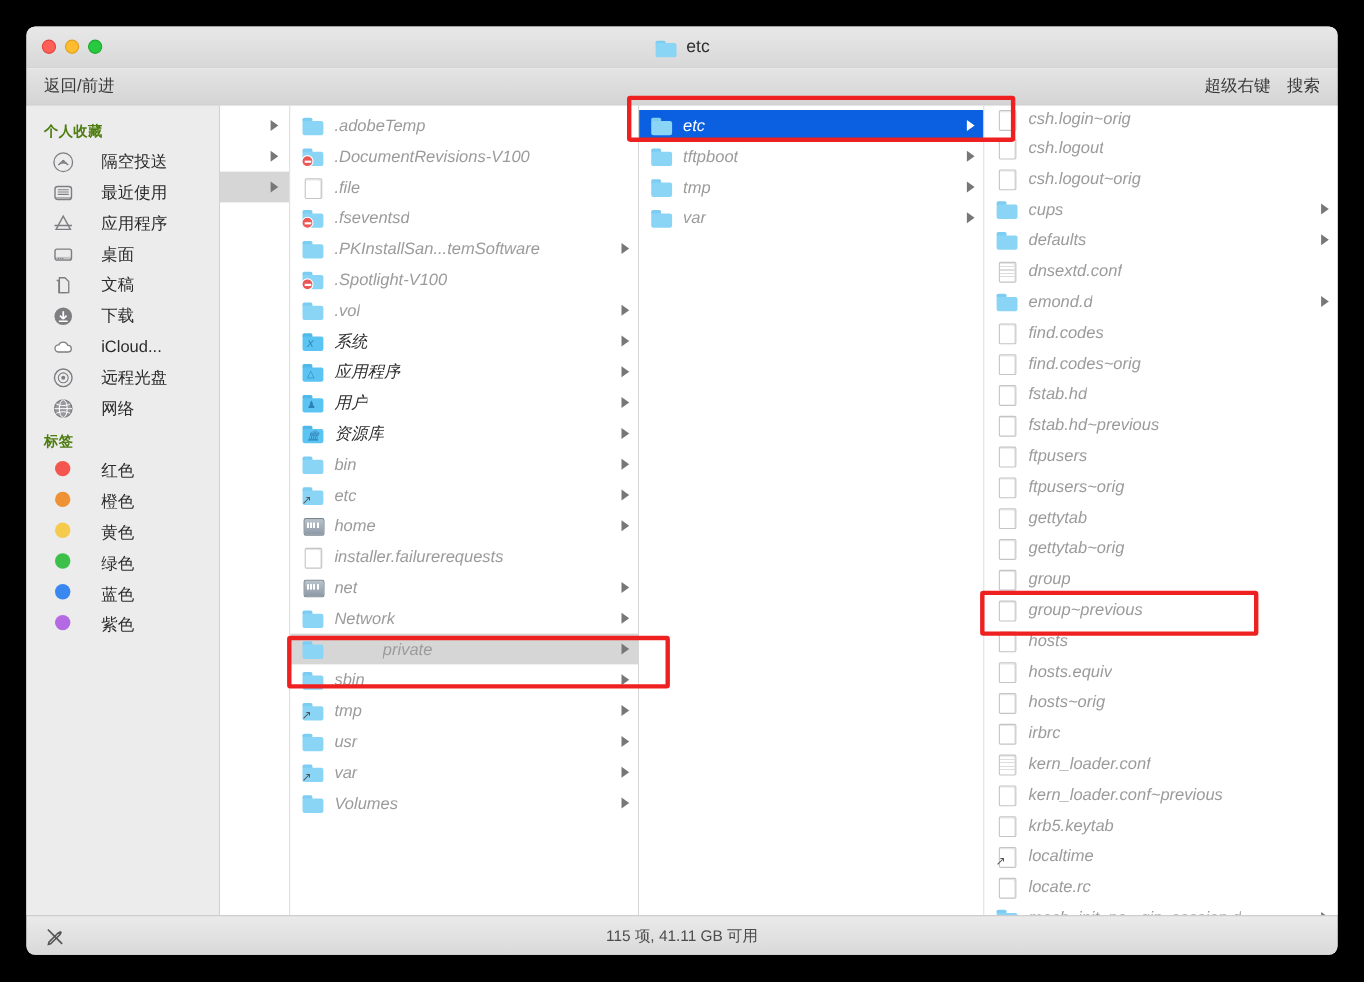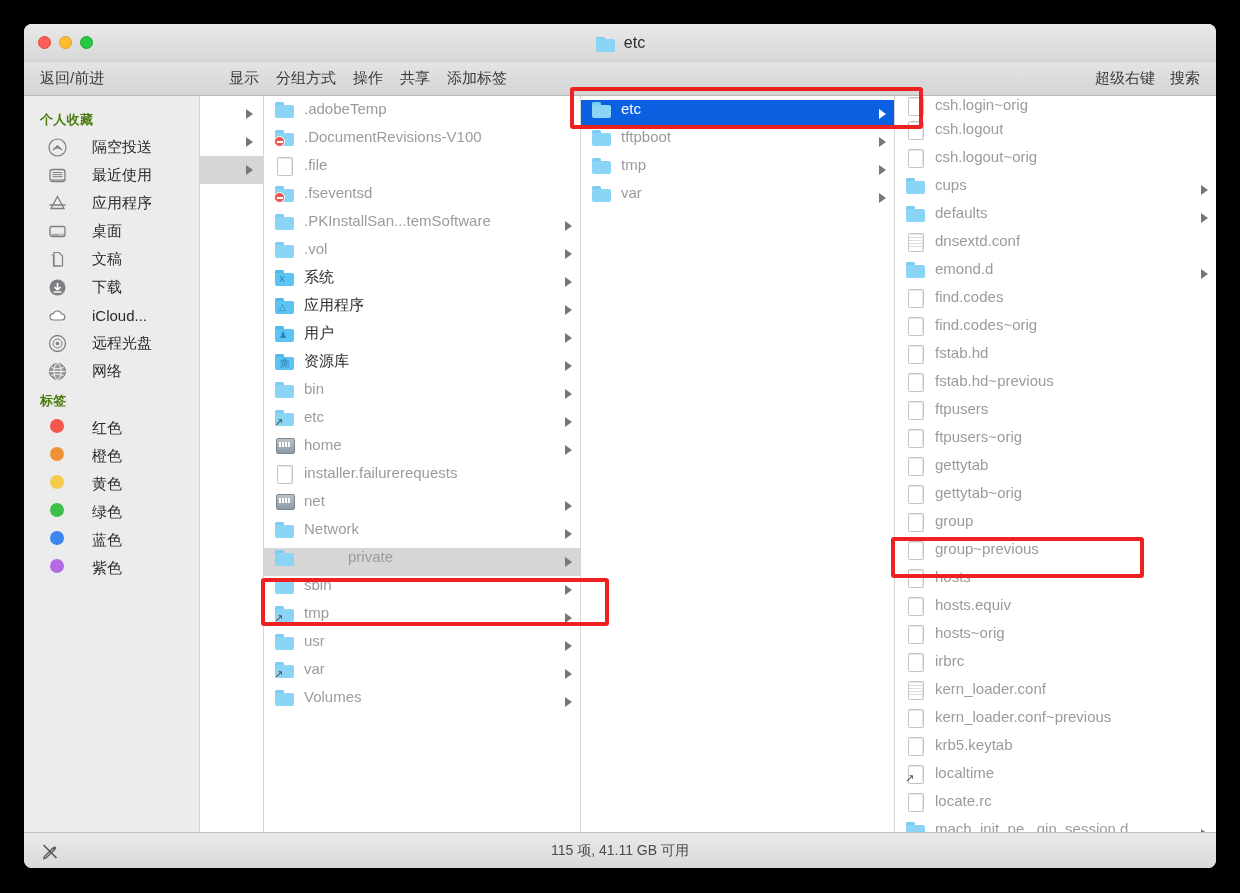--- a/index.html
+++ b/index.html
@@ -102,25 +102,26 @@
     position: relative;
     background: #fff;
     padding-top: 4px;
   }
   #col0 { flex: 0 0 64px; }
   #col1 { flex: 0 0 317px; }
   #col2 { flex: 0 0 314px; }
   #col3 { flex: 1 1 auto; border-right: none; }
 
   .row {
-    height: 28px; display: flex; align-items: flex-start;
+    height: 28px; display: flex; align-items: center;
     padding-left: 10px; padding-right: 8px;
     font-size: 15px; color: #9b9b9b;
     cursor: default; position: relative;
     white-space: nowrap;
+    font-style: italic;
   }
   .row.dark { color: #2c2c2c; }
   .row.sel-gray { background: #d6d6d6; gap: 44px; }
   .row.sel-blue { background: #0a60e0; color: #fff; }
   .row .nm { overflow: hidden; text-overflow: clip; }
   .arrow {
     position: absolute; right: 8px; top: 50%; transform: translateY(-50%);
     width: 0; height: 0;
     border-left: 7px solid #777;
     border-top: 5px solid transparent;
@@ -217,27 +218,20 @@
       <span class="light green"></span>
     </div>
     <div id="title-wrap">
       <span class="fico folder" style="width:20px;height:17px;margin:0"></span>
       <span class="ttl">etc</span>
     </div>
   </div>
 
   <div id="toolbar">
     <span id="tb-left" class="tb-item">返回/前进</span>
-    <div id="tb-center">
-      <span class="tb-item">显示</span>
-      <span class="tb-item">分组方式</span>
-      <span class="tb-item">操作</span>
-      <span class="tb-item">共享</span>
-      <span class="tb-item">添加标签</span>
-    </div>
     <div id="tb-right">
       <span class="tb-item">超级右键</span>
       <span class="tb-item">搜索</span>
     </div>
   </div>
 
   <div id="body">
 
     <div id="sidebar">
         <div class="sb-header">个人收藏</div>
@@ -384,20 +378,26 @@
           <div class="row">
             <span class="fico folder">
               <span class="badge-stop"></span>
             </span>
             <span class="nm">.fseventsd</span>
           </div>
           <div class="row">
             <span class="fico folder"></span>
             <span class="nm">.PKInstallSan...temSoftware</span>
             <span class="arrow"></span>
+          </div>
+          <div class="row">
+            <span class="fico folder">
+              <span class="badge-stop"></span>
+            </span>
+            <span class="nm">.Spotlight-V100</span>
           </div>
           <div class="row">
             <span class="fico folder"></span>
             <span class="nm">.vol</span>
             <span class="arrow"></span>
           </div>
           <div class="row dark">
             <span class="fico folder blue2">
               <span class="gly">X</span>
             </span>

